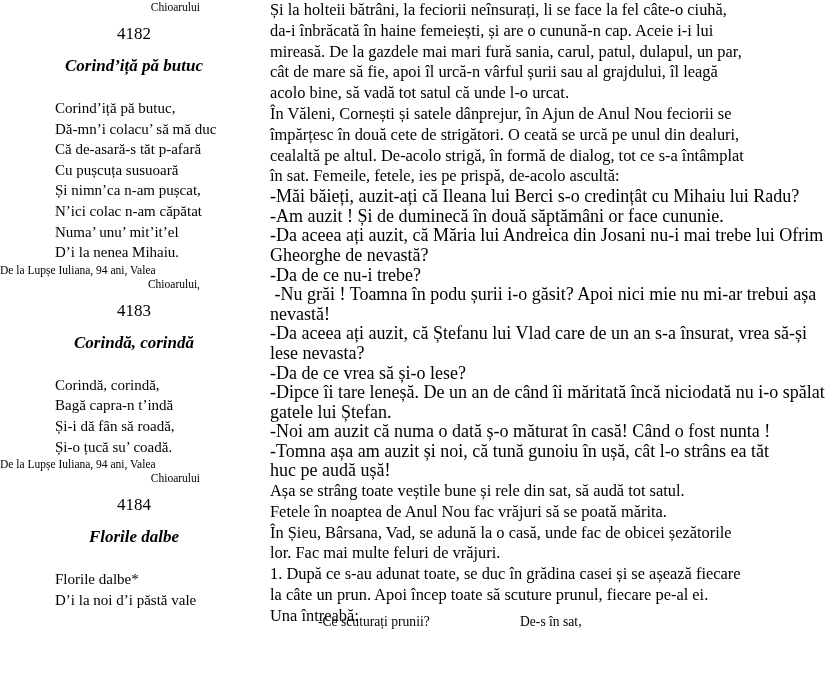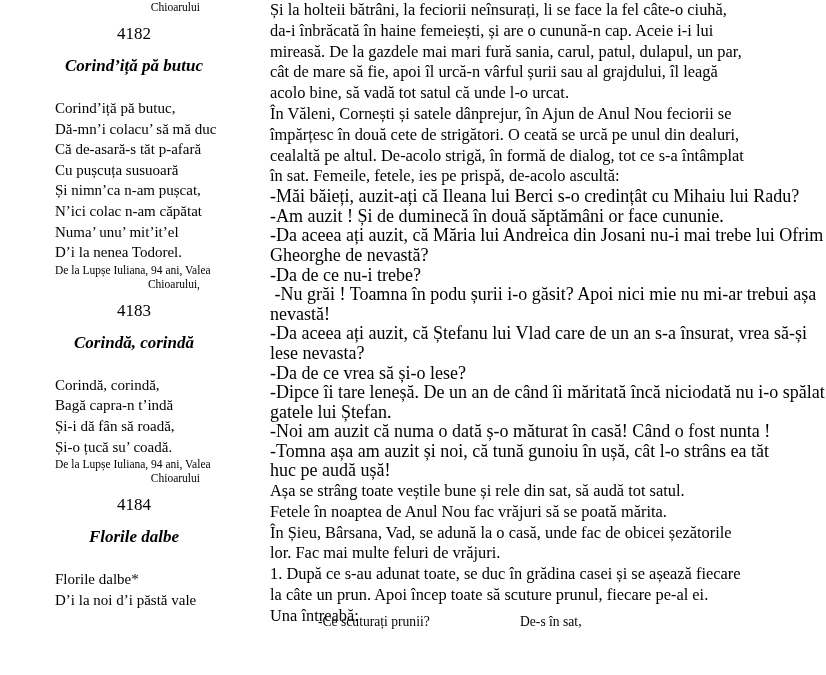--- a/index.html
+++ b/index.html
@@ -55,21 +55,20 @@
   .poem-lines {
     margin-top: 22px;
     padding-left: 55px;
     font-size: 15px;
     line-height: 20.6px;
   }
   .poem-line { white-space: pre; }
   .attrib {
     font-size: 11.5px;
     line-height: 14px;
-    padding-left: 55px;
   }
   .attrib-cont {
     font-size: 11.5px;
     line-height: 14px;
     text-align: right;
     padding-right: 58px;
   }
 
   
   .col-right {
@@ -120,21 +119,21 @@
       <div class="poem-number">4182</div>
       <div class="poem-title">Corind’iță pă butuc</div>
       <div class="poem-lines">
         <div class="poem-line">Corind’iță pă butuc,</div>
         <div class="poem-line">Dă-mn’i colacu’ să mă duc</div>
         <div class="poem-line">Că de-asară-s tăt p-afară</div>
         <div class="poem-line">Cu pușcuța susuoară</div>
         <div class="poem-line">Și nimn’ca n-am pușcat,</div>
         <div class="poem-line">N’ici colac n-am căpătat</div>
         <div class="poem-line">Numa’ unu’ mit’it’el</div>
-        <div class="poem-line">D’i la nenea Todorel.</div>
+        <div class="poem-line">D’i la nenea Mihaiu.</div>
       </div>
       <div class="attrib">De la Lupșe Iuliana, 94 ani, Valea</div>
       <div class="attrib-cont">Chioarului,</div>
     </div>
 
     <div>
       <div class="poem-number">4183</div>
       <div class="poem-title">Corindă, corindă</div>
       <div class="poem-lines">
         <div class="poem-line">Corindă, corindă,</div>

